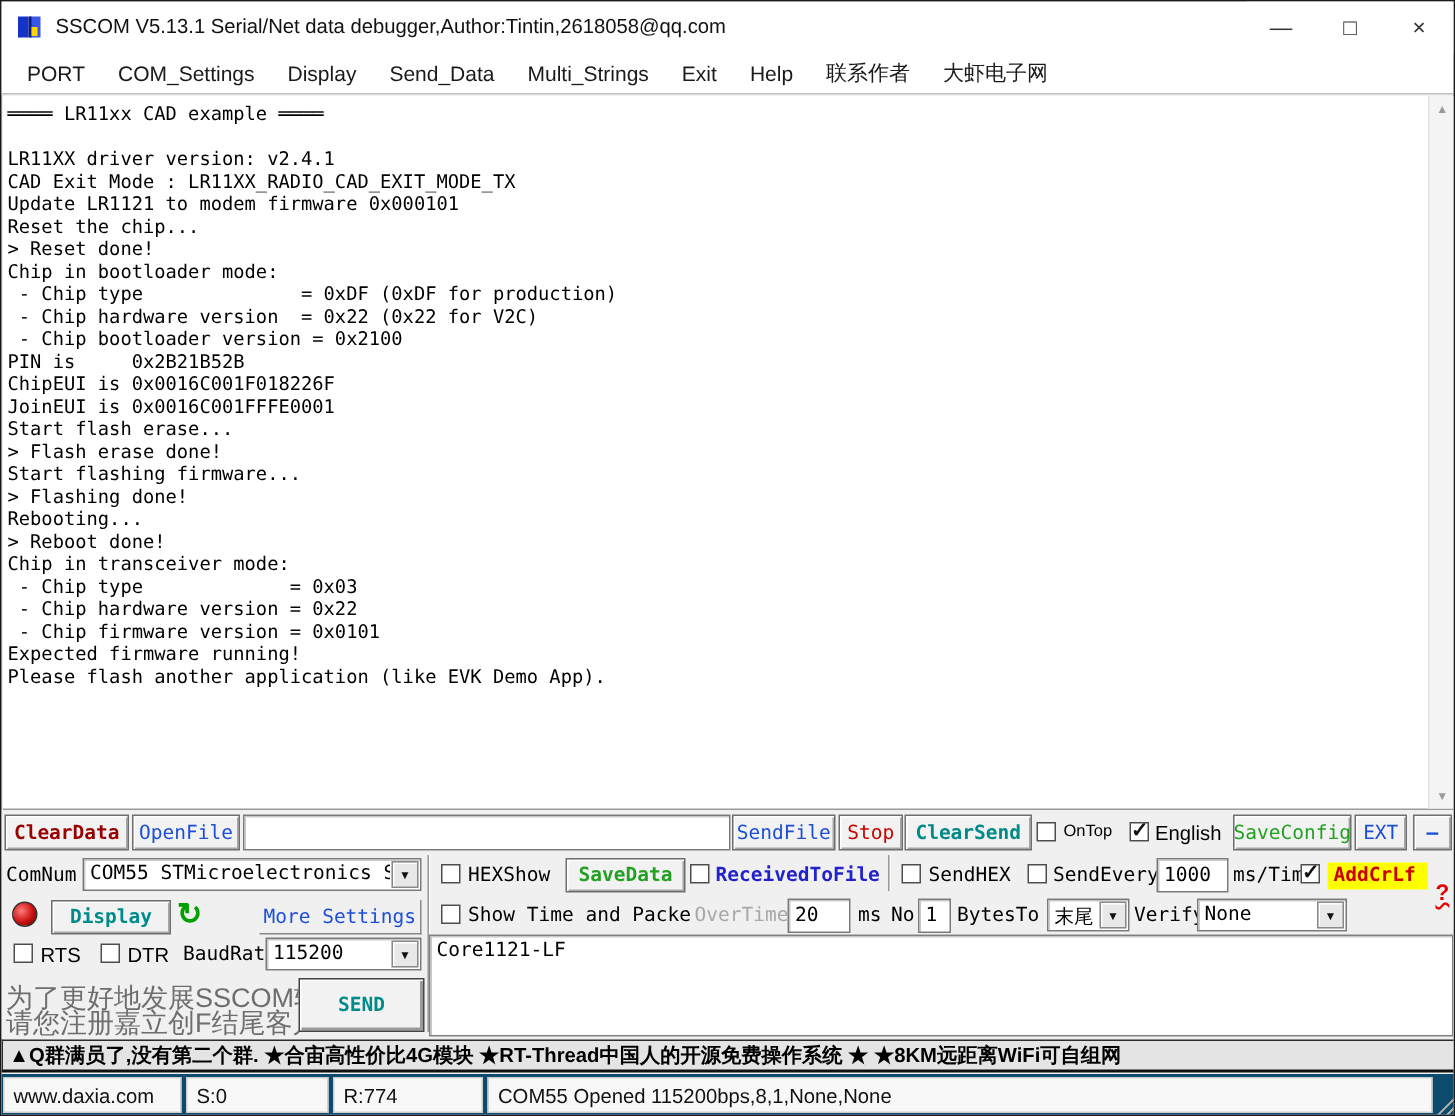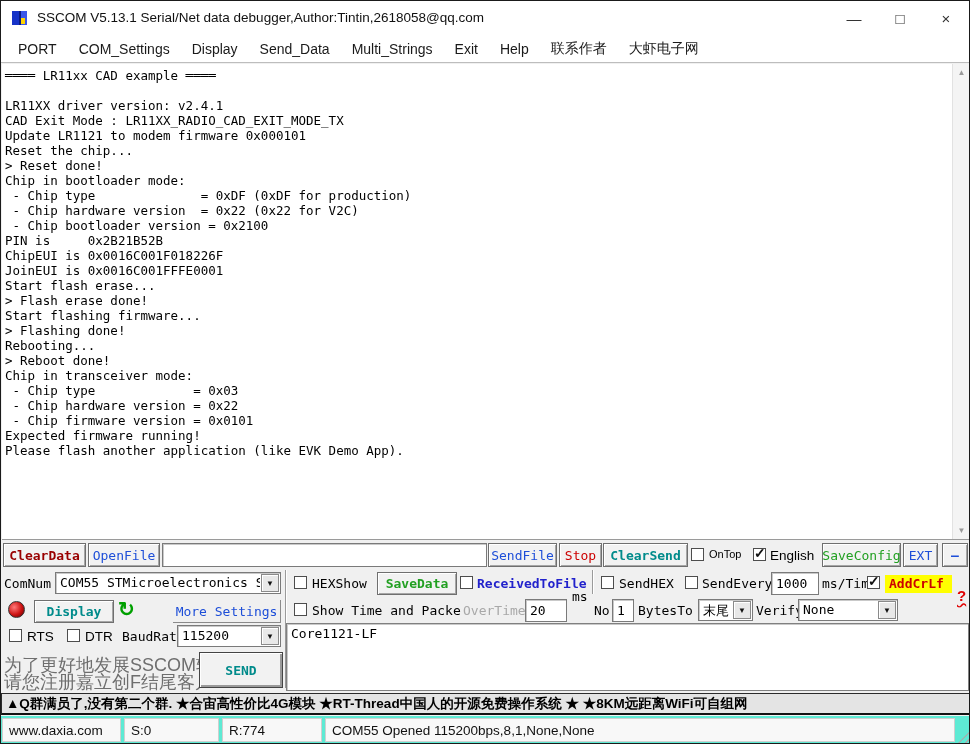--- a/index.html
+++ b/index.html
@@ -44,21 +44,21 @@
   .combo { position:absolute; height:22px; background:#fff; border:1px solid #7a7a7a; box-shadow:inset 1px 1px 0 #c9c9c9; }
   .combo-text { position:absolute; left:4px; top:2px; font-family:"DejaVu Sans Mono", monospace; font-size:13px; white-space:nowrap; overflow:hidden; right:20px; }
   .combo-btn { position:absolute; right:1px; top:1px; bottom:1px; width:18px; background:#e8e8e8; border:1px solid #8a8a8a; box-shadow:inset 1px 1px 0 #fff; display:flex; align-items:center; justify-content:center; font-size:8px; color:#111; }
   .vdiv { position:absolute; width:2px; background:#dcdcdc; border-left:1px solid #9a9a9a; border-right:1px solid #fff; }
   
   #announce {
     position:absolute; left:0; top:692px; width:970px; height:22px; background:#e4e4e4;
     border:1px solid #2b2b2b; border-bottom:2px solid #111;
     font-size:13.5px; font-weight:bold; color:#000; display:flex; align-items:center; padding-left:4px; white-space:nowrap; overflow:hidden;
   }
-  #statusbar { position:absolute; left:0; top:715px; width:970px; height:29px; background:#5eead4; }
+  #statusbar { position:absolute; left:0; top:715px; width:970px; height:29px; background:#0c4a6e; }
   .status-seg {
     position:absolute; top:2px; height:24px; background:#f8f8f8; border:1px solid #cfcfcf;
     font-size:13.5px; color:#111; display:flex; align-items:center; padding-left:6px; white-space:nowrap; overflow:hidden;
   }
   #grip { position:absolute; right:1px; bottom:1px; width:13px; height:13px;
     background:repeating-linear-gradient(135deg, #ababab 0 1.5px, transparent 1.5px 4.5px);
     clip-path:polygon(100% 0, 100% 100%, 0 100%);
   }
   #send-area { position:absolute; left:285px; top:622px; width:683px; height:68px; background:#fff; border:1px solid #808080; box-shadow:inset 1px 1px 0 #c9c9c9;
     font-family:"DejaVu Sans Mono", monospace; font-size:13px; color:#000; padding:2px 4px; white-space:pre; }
@@ -171,21 +171,21 @@
     <span id="help-q" style="position:absolute; left:956px; top:47px;">?</span>
 
     <div id="indicator" style="left:7px; top:61px;"></div>
     <div class="btn" style="left:33px; top:60px; width:80px; height:23px; color:#008b8b; font-weight:bold;">Display</div>
     <span id="refresh-icon" style="left:117px; top:57px;">↻</span>
     <div class="btn" style="left:172px; top:60px; width:108px; height:23px; background:#f0f0f0; box-shadow:none; border:none; border-bottom:1px solid #8a8a8a; border-right:1px solid #8a8a8a;">More Settings</div>
     <span class="cb" style="left:293px; top:63px;"></span>
     <span class="lbl" style="left:311px; top:63px;">Show Time and Packe</span>
     <span class="lbl" style="left:462px; top:63px; color:#a8a8a8;">OverTime:</span>
     <div class="field" style="left:524px; top:59px; width:42px; height:23px;">20</div>
-    <span class="lbl" style="left:571px; top:49px;">ms</span>
+    <span class="lbl" style="left:571px; top:63px;">ms</span>
     <span class="lbl" style="left:593px; top:63px;">No</span>
     <div class="field" style="left:611px; top:59px; width:22px; height:23px;">1</div>
     <span class="lbl" style="left:637px; top:63px;">BytesTo</span>
     <div class="combo" style="left:697px; top:59px; width:55px;">
       <span class="combo-text">末尾</span>
       <span class="combo-btn">▼</span>
     </div>
     <span class="lbl" style="left:755px; top:63px;">Verify</span>
     <div class="combo" style="left:797px; top:59px; width:100px;">
       <span class="combo-text">None</span>

